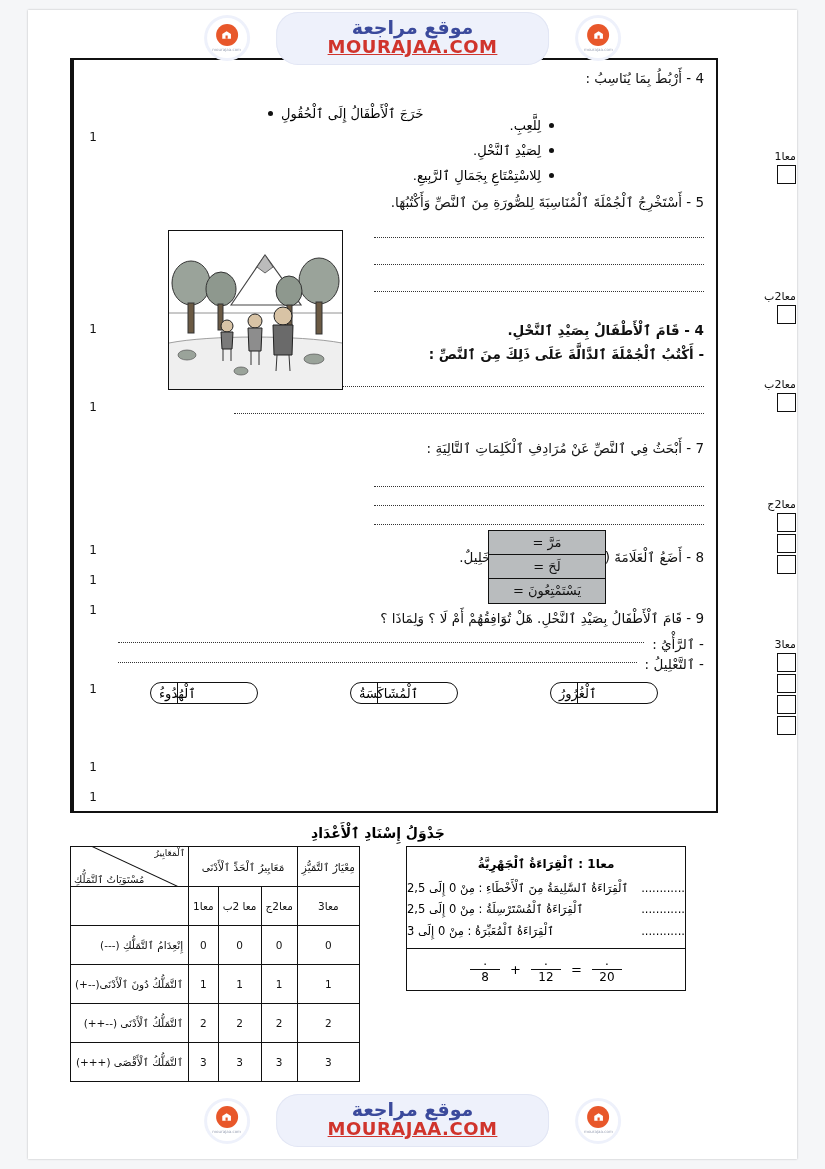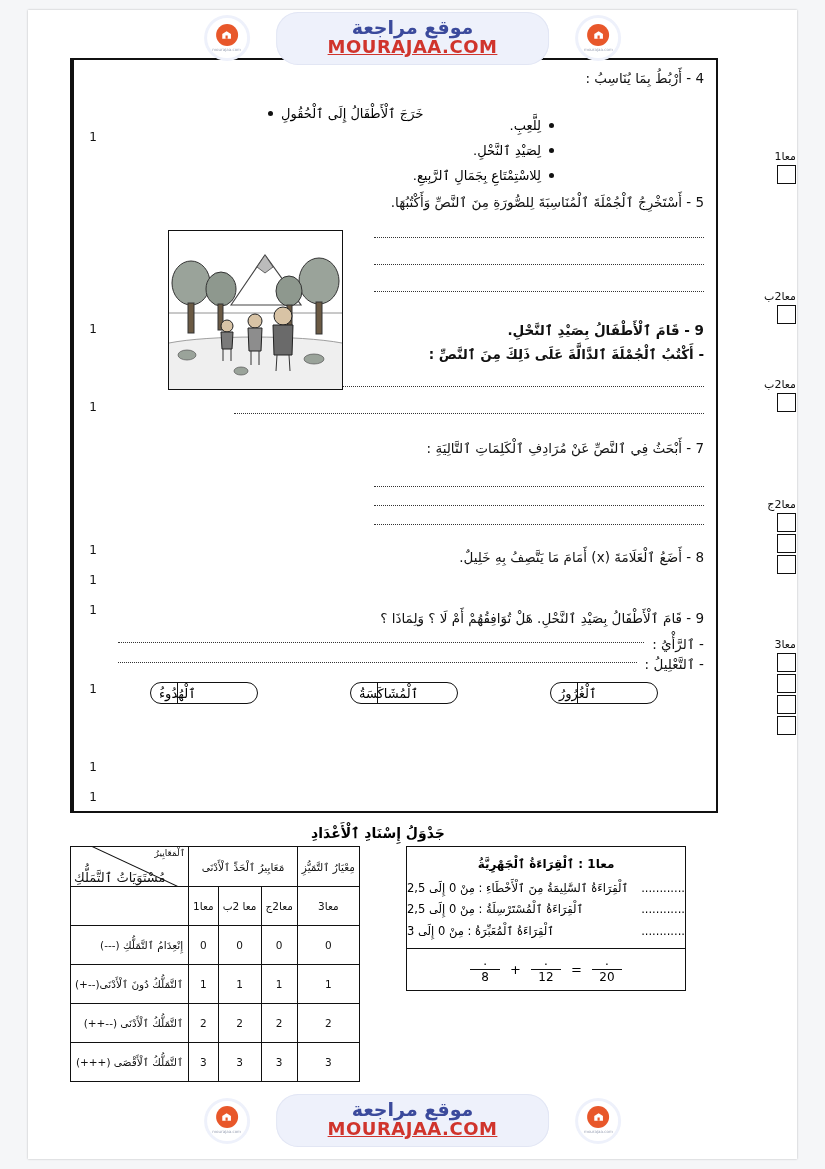--- a/index.html
+++ b/index.html
@@ -247,21 +247,21 @@
     left: -10px; top: 50%;
     width: 130%;
     border-top: 1px solid #111;
     transform: rotate(25deg);
     transform-origin: center;
   }
   .hdr-diag .t1 {
     position: absolute; right: 3px; top: 1px; font-size: 9px;
   }
   .hdr-diag .t2 {
-    position: absolute; left: 3px; bottom: 1px; font-size: 13px; text-align:left;margin-top:12px;
+    position: absolute; left: 3px; bottom: 1px; font-size: 10px; text-align:left;margin-top:12px;
   }
   .crit-cell { text-align: right !important; padding-right: 5px !important; white-space: nowrap; }
 
   .reading-box {
     border: 1px solid #111;
     width: 280px;
     padding: 6px 0;
     font-size: 11.5px;
     line-height: 1.85;
   }
@@ -356,21 +356,21 @@
             <span>لِلاسْتِمْتَاعِ بِجَمَالِ ٱلرَّبِيعِ.</span>
           </div>
         </div>
       </div>
 
       <div class="qline q-right" style="margin-top:-8px;">5 - أَسْتَخْرِجُ ٱلْجُمْلَةَ ٱلْمُنَاسِبَةَ لِلصُّورَةِ مِنَ ٱلنَّصِّ وَأَكْتُبُهَا.</div>
       <div class="dots" style="margin:24px 0 0 200px; width:330px;"></div>
       <div class="dots" style="margin:26px 0 0 200px; width:330px;"></div>
       <div class="dots" style="margin:26px 0 0 200px; width:330px;"></div>
 
-      <div class="qline q-right bold" style="margin-top:28px;">9 - قَامَ ٱلْأَطْفَالُ بِصَيْدِ ٱلنَّحْلِ.</div>
+      <div class="qline q-right bold" style="margin-top:28px;">4 - قَامَ ٱلْأَطْفَالُ بِصَيْدِ ٱلنَّحْلِ.</div>
       <div class="qline q-right" style="margin-top:4px;font-weight:bold;">- أَكْتُبُ ٱلْجُمْلَةَ ٱلدَّالَّةَ عَلَى ذَلِكَ مِنَ ٱلنَّصِّ :</div>
       <div class="dots" style="margin:22px 0 0 10px; width:470px;"></div>
       <div class="dots" style="margin:26px 0 0 10px; width:470px;"></div>
 
       <div class="qline q-right" style="margin-top:24px;">7 - أَبْحَثُ فِي ٱلنَّصِّ عَنْ مُرَادِفِ ٱلْكَلِمَاتِ ٱلتَّالِيَةِ :</div>
       <div class="dots" style="margin:28px 0 0 10px; width:330px;"></div>
       <div class="dots" style="margin:18px 0 0 10px; width:330px;"></div>
       <div class="dots" style="margin:18px 0 0 10px; width:330px;"></div>
 
       <div class="qline q-right" style="margin-top:22px;">8 - أَضَعُ ٱلْعَلَامَةَ (x) أَمَامَ مَا يَتَّصِفُ بِهِ خَلِيلٌ.</div>
@@ -427,20 +427,25 @@
           </g>
 
           <g fill="#9aa39a" stroke="#555" stroke-width="0.7">
             <ellipse cx="18" cy="124" rx="9" ry="5"></ellipse>
             <ellipse cx="145" cy="128" rx="10" ry="5"></ellipse>
             <ellipse cx="72" cy="140" rx="7" ry="4"></ellipse>
           </g>
         </svg>
       </div>
 
+      <div class="syn-box">
+        <div>مَرَّ =</div>
+        <div>لَحَ =</div>
+        <div>يَسْتَمْتِعُونَ =</div>
+      </div>
 
       <div class="pills">
         <div class="pill">
           <span class="sep"></span>
           <span>ٱلْغُرُورُ</span>
         </div>
         <div class="pill">
           <span class="sep"></span>
           <span>ٱلْمُشَاكَسَةُ</span>
         </div>

